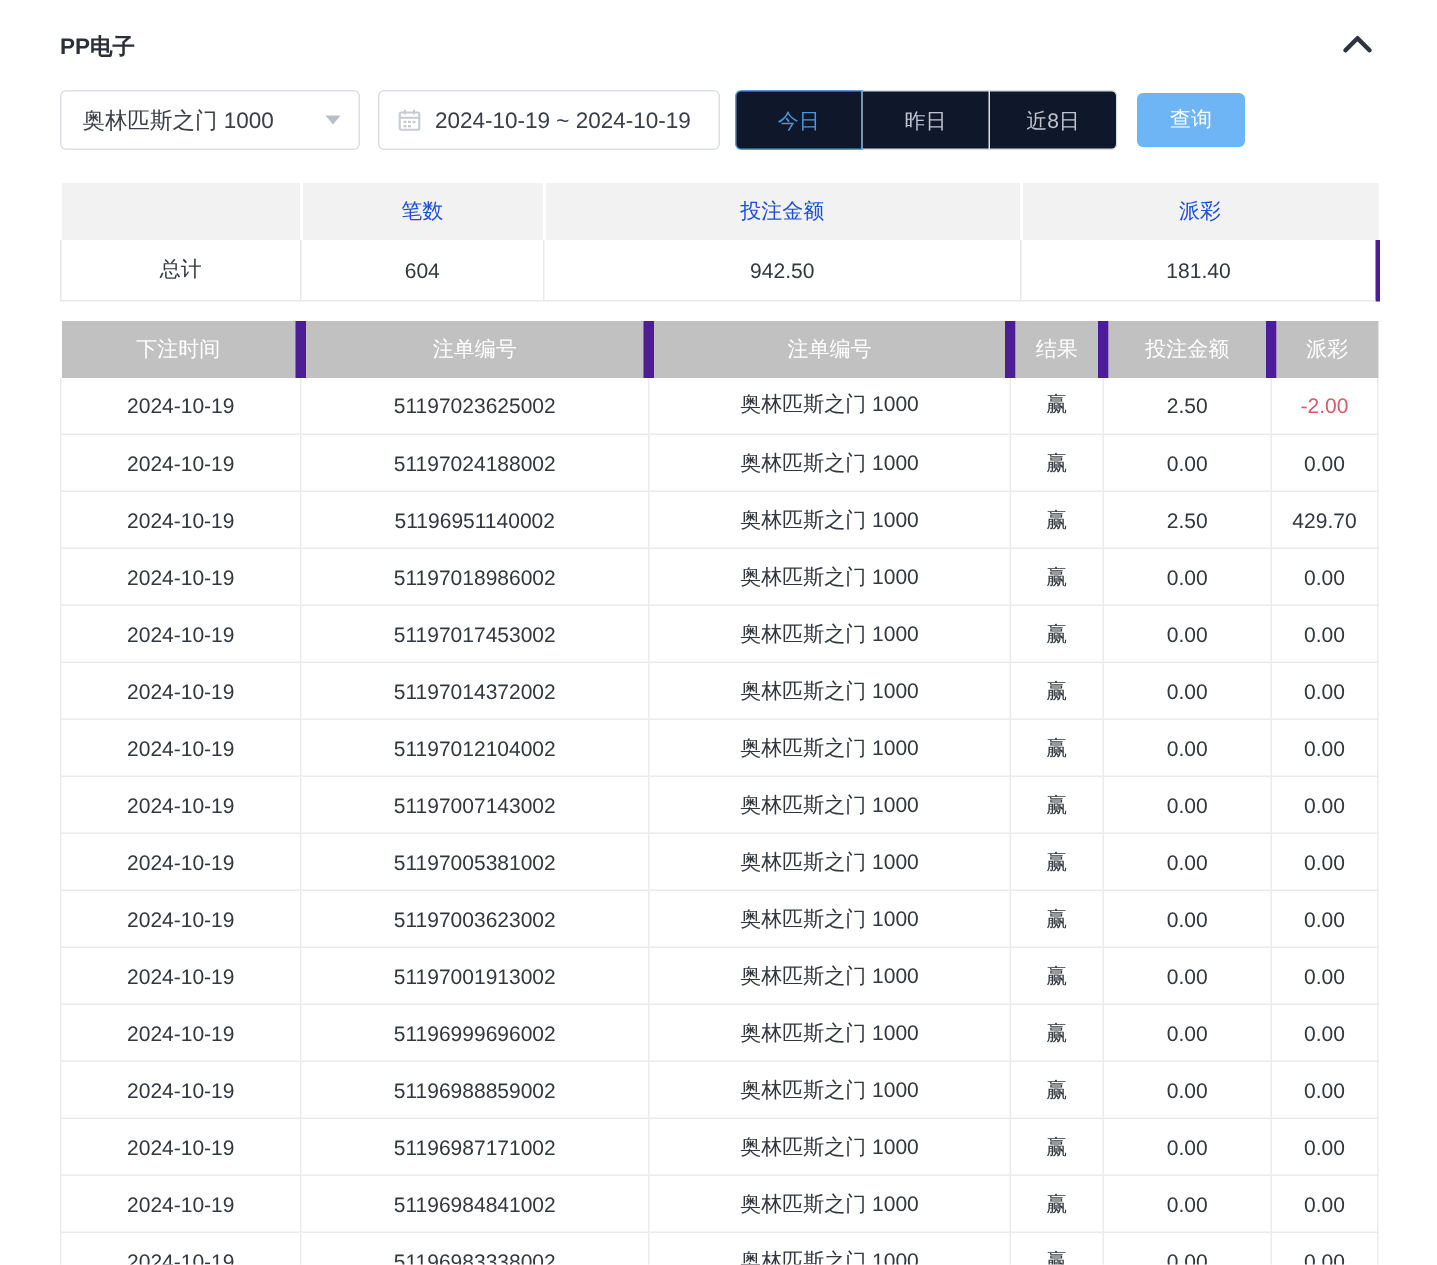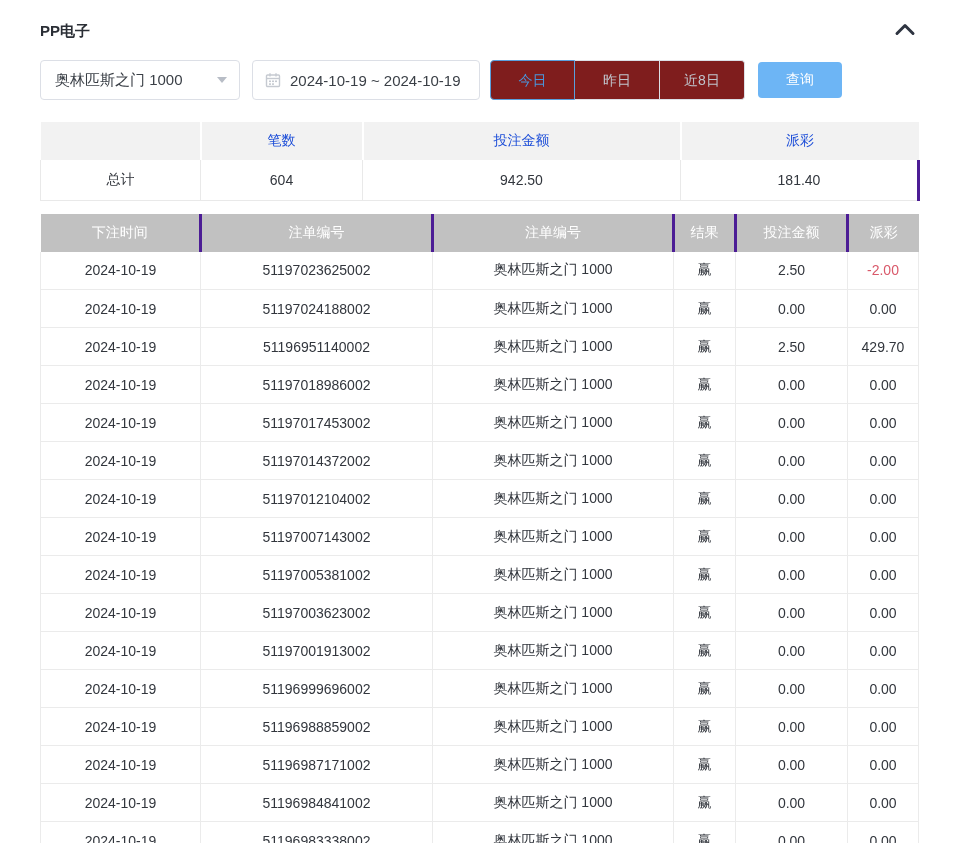--- a/index.html
+++ b/index.html
@@ -29,32 +29,32 @@
     border-top: 6px solid #b8bdc6;
   }
   .date-box {
     margin-left: 12px; width: 228px; height: 40px; border: 1px solid #dcdfe6; border-radius: 4px;
     display: flex; align-items: center; padding: 0 10px 0 12px; font-size: 15px; color: #3a3f46;
     background: #fff; cursor: pointer; text-align: center;
   }
   .date-box .date-text { margin-left: 9px; white-space: nowrap; }
   .btn-group { margin-left: 10px; display: flex; }
   .btn-group .qbtn {
-    width: 85px; height: 40px; background: #7f1d1d; font-size: 14px; text-align: center;
+    width: 85px; height: 40px; background: #0f172a; font-size: 14px; text-align: center;
     line-height: 38px; cursor: pointer; border: 1px solid #dcdfe6; border-left: none;
     color: #c0c4cc;
   }
   .btn-group .qbtn:first-child { border-radius: 4px 0 0 4px; }
   .btn-group .qbtn:last-child { border-radius: 0 4px 4px 0; }
   .btn-group .qbtn.active {
     border: 1px solid #5a9fdd !important; color: #4a96dc; position: relative; z-index: 2;
     border-radius: 4px 0 0 4px;
   }
   .query-btn {
-    margin-left: 13px; margin-top: 2px; width: 84px; height: 36px; border: none; border-radius: 4px;
+    margin-left: 13px; margin-top: 2px; width: 72px; height: 36px; border: none; border-radius: 4px;
     background: #6db5f5; color: #ffffff; font-size: 14px; cursor: pointer;
     font-family: inherit;
   }
 
   
   table { border-collapse: collapse; width: 878px; table-layout: fixed; }
   td, th { text-align: center; font-weight: normal; font-size: 14px; overflow: hidden; white-space: nowrap; }
 
   
   .summary-table { margin-top: 22px; }
@@ -65,21 +65,21 @@
   .summary-table td {
     height: 40px; color: #32363d;
     border-bottom: 1px solid #e9e9e9; border-right: 1px solid #e9e9e9;
   }
   .summary-table td:first-child { border-left: 1px solid #e9e9e9; }
   .summary-table td:last-child { border-right: 3px solid #4c1d95; }
 
   
   .detail-table { margin-top: 13px; }
   .detail-table th {
-    background: #c1c1c1; color: #ffffff; height: 38px; border-right: 3px solid #4c1d95;
+    background: #c1c1c1; color: #ffffff; height: 38px; border-right: 7px solid #4c1d95;
   }
   .detail-table th:last-child { border-right: none; }
   .detail-table td {
     height: 38px; color: #32363d;
     border-bottom: 1px solid #ebebeb; border-right: 1px solid #ebebeb;
   }
   .detail-table td:first-child { border-left: 1px solid #ebebeb; }
   .detail-table td.neg { color: #d9596a; }
 </style>
 </head>

